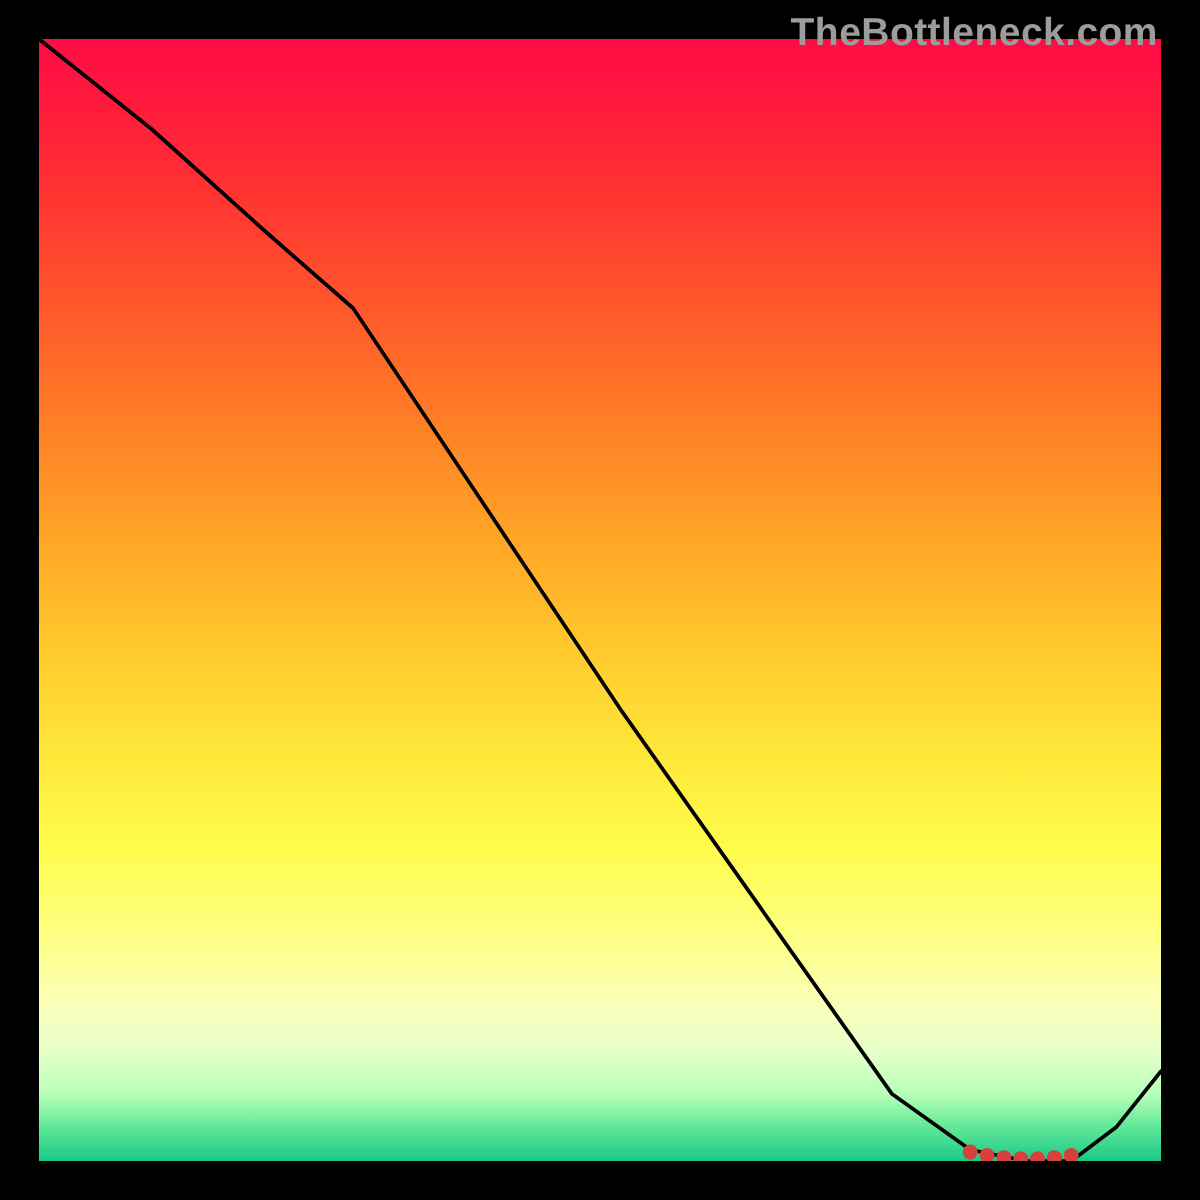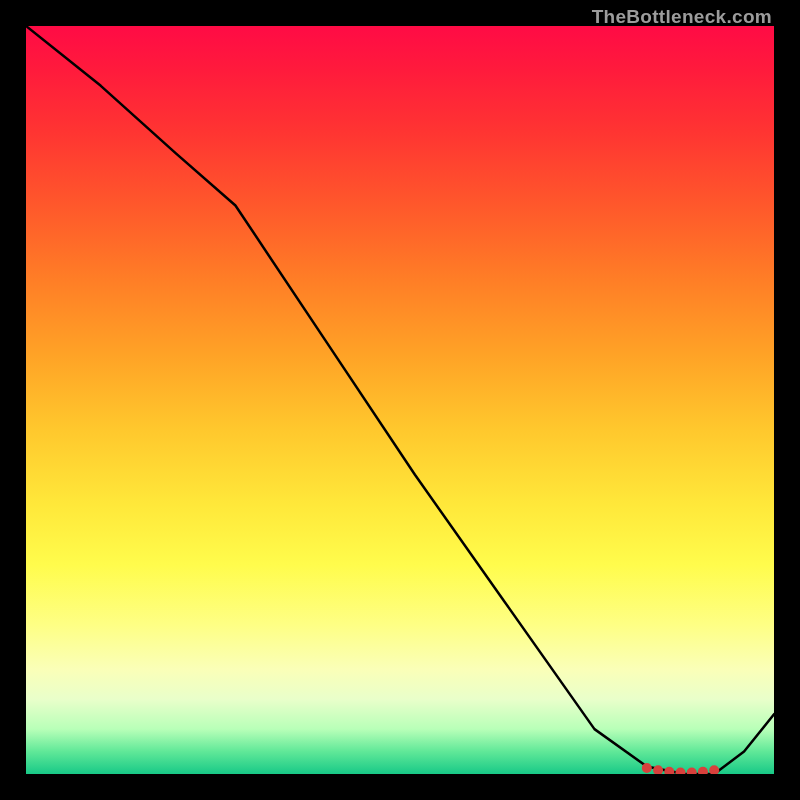--- a/index.html
+++ b/index.html
@@ -37,21 +37,21 @@
   .chart-svg {
     position: absolute;
     left: 0; top: 0;
     width: 100%; height: 100%;
   }
   .watermark {
     position: absolute;
     top: 6px;
     right: 28px;
     font-family: Arial, Helvetica, sans-serif;
-    font-size: 19px;
+    font-size: 26px;
     font-weight: bold;
     color: #9c9c9c;
     letter-spacing: 0.3px;
     user-select: none;
   }
 </style>
 </head>
 <body>
 
 <div class="frame">

